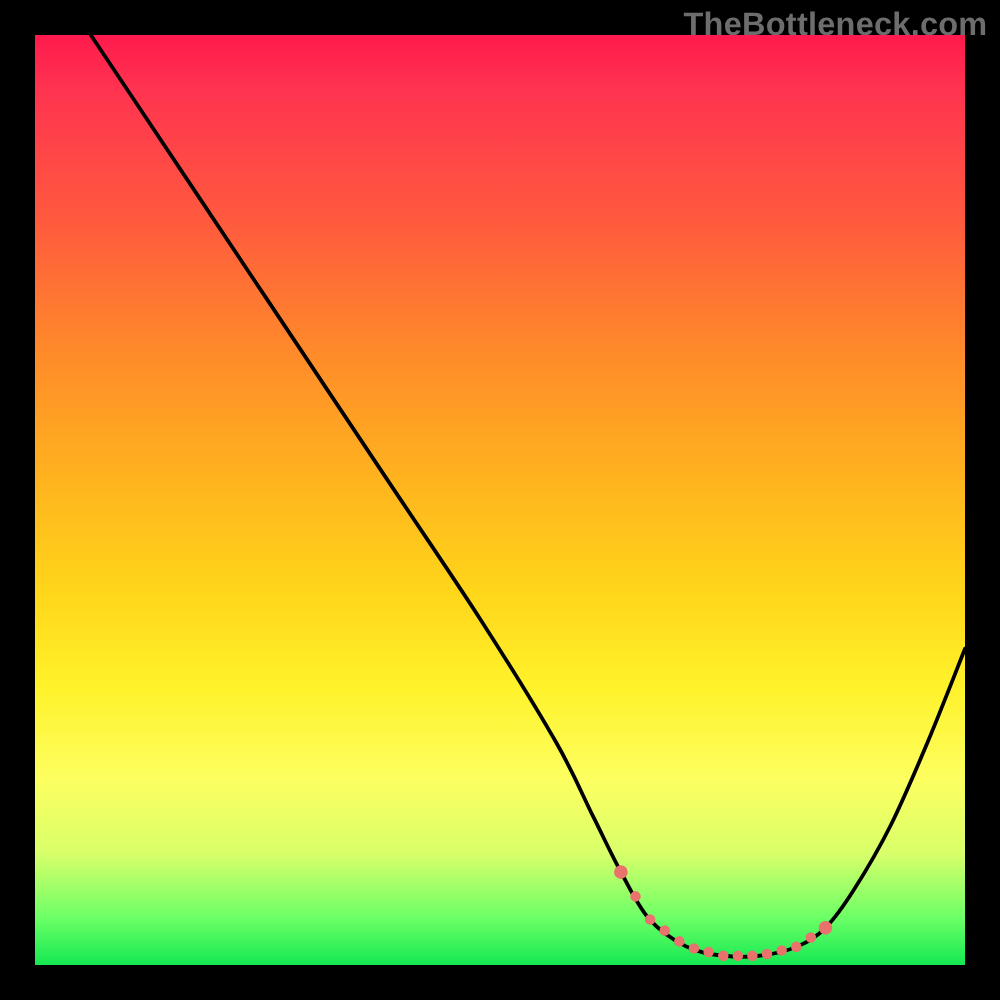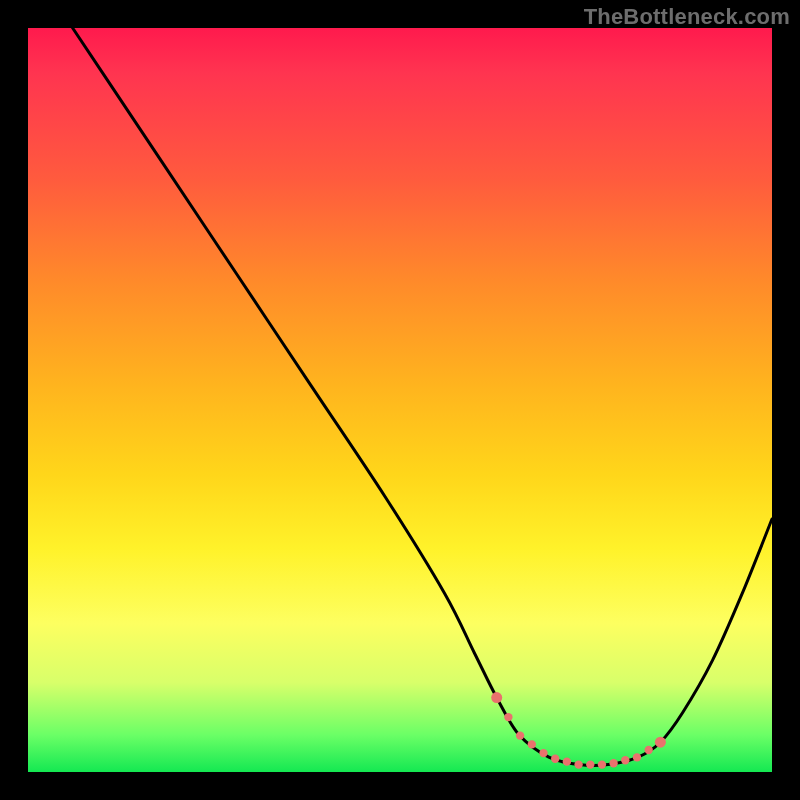--- a/index.html
+++ b/index.html
@@ -38,21 +38,21 @@
       #d8ff6a 88%,
       #6bff66 95%,
       #14e852 100%
     );
   }
   .watermark {
     position: absolute;
     top: 4px;
     right: 10px;
     color: #6d6d6d;
-    font-size: 22px;
+    font-size: 26px;
     font-weight: 600;
     letter-spacing: 0.2px;
   }
   svg.curve-layer {
     position: absolute;
     left: 0;
     top: 0;
     width: 744px;
     height: 744px;
     overflow: visible;

